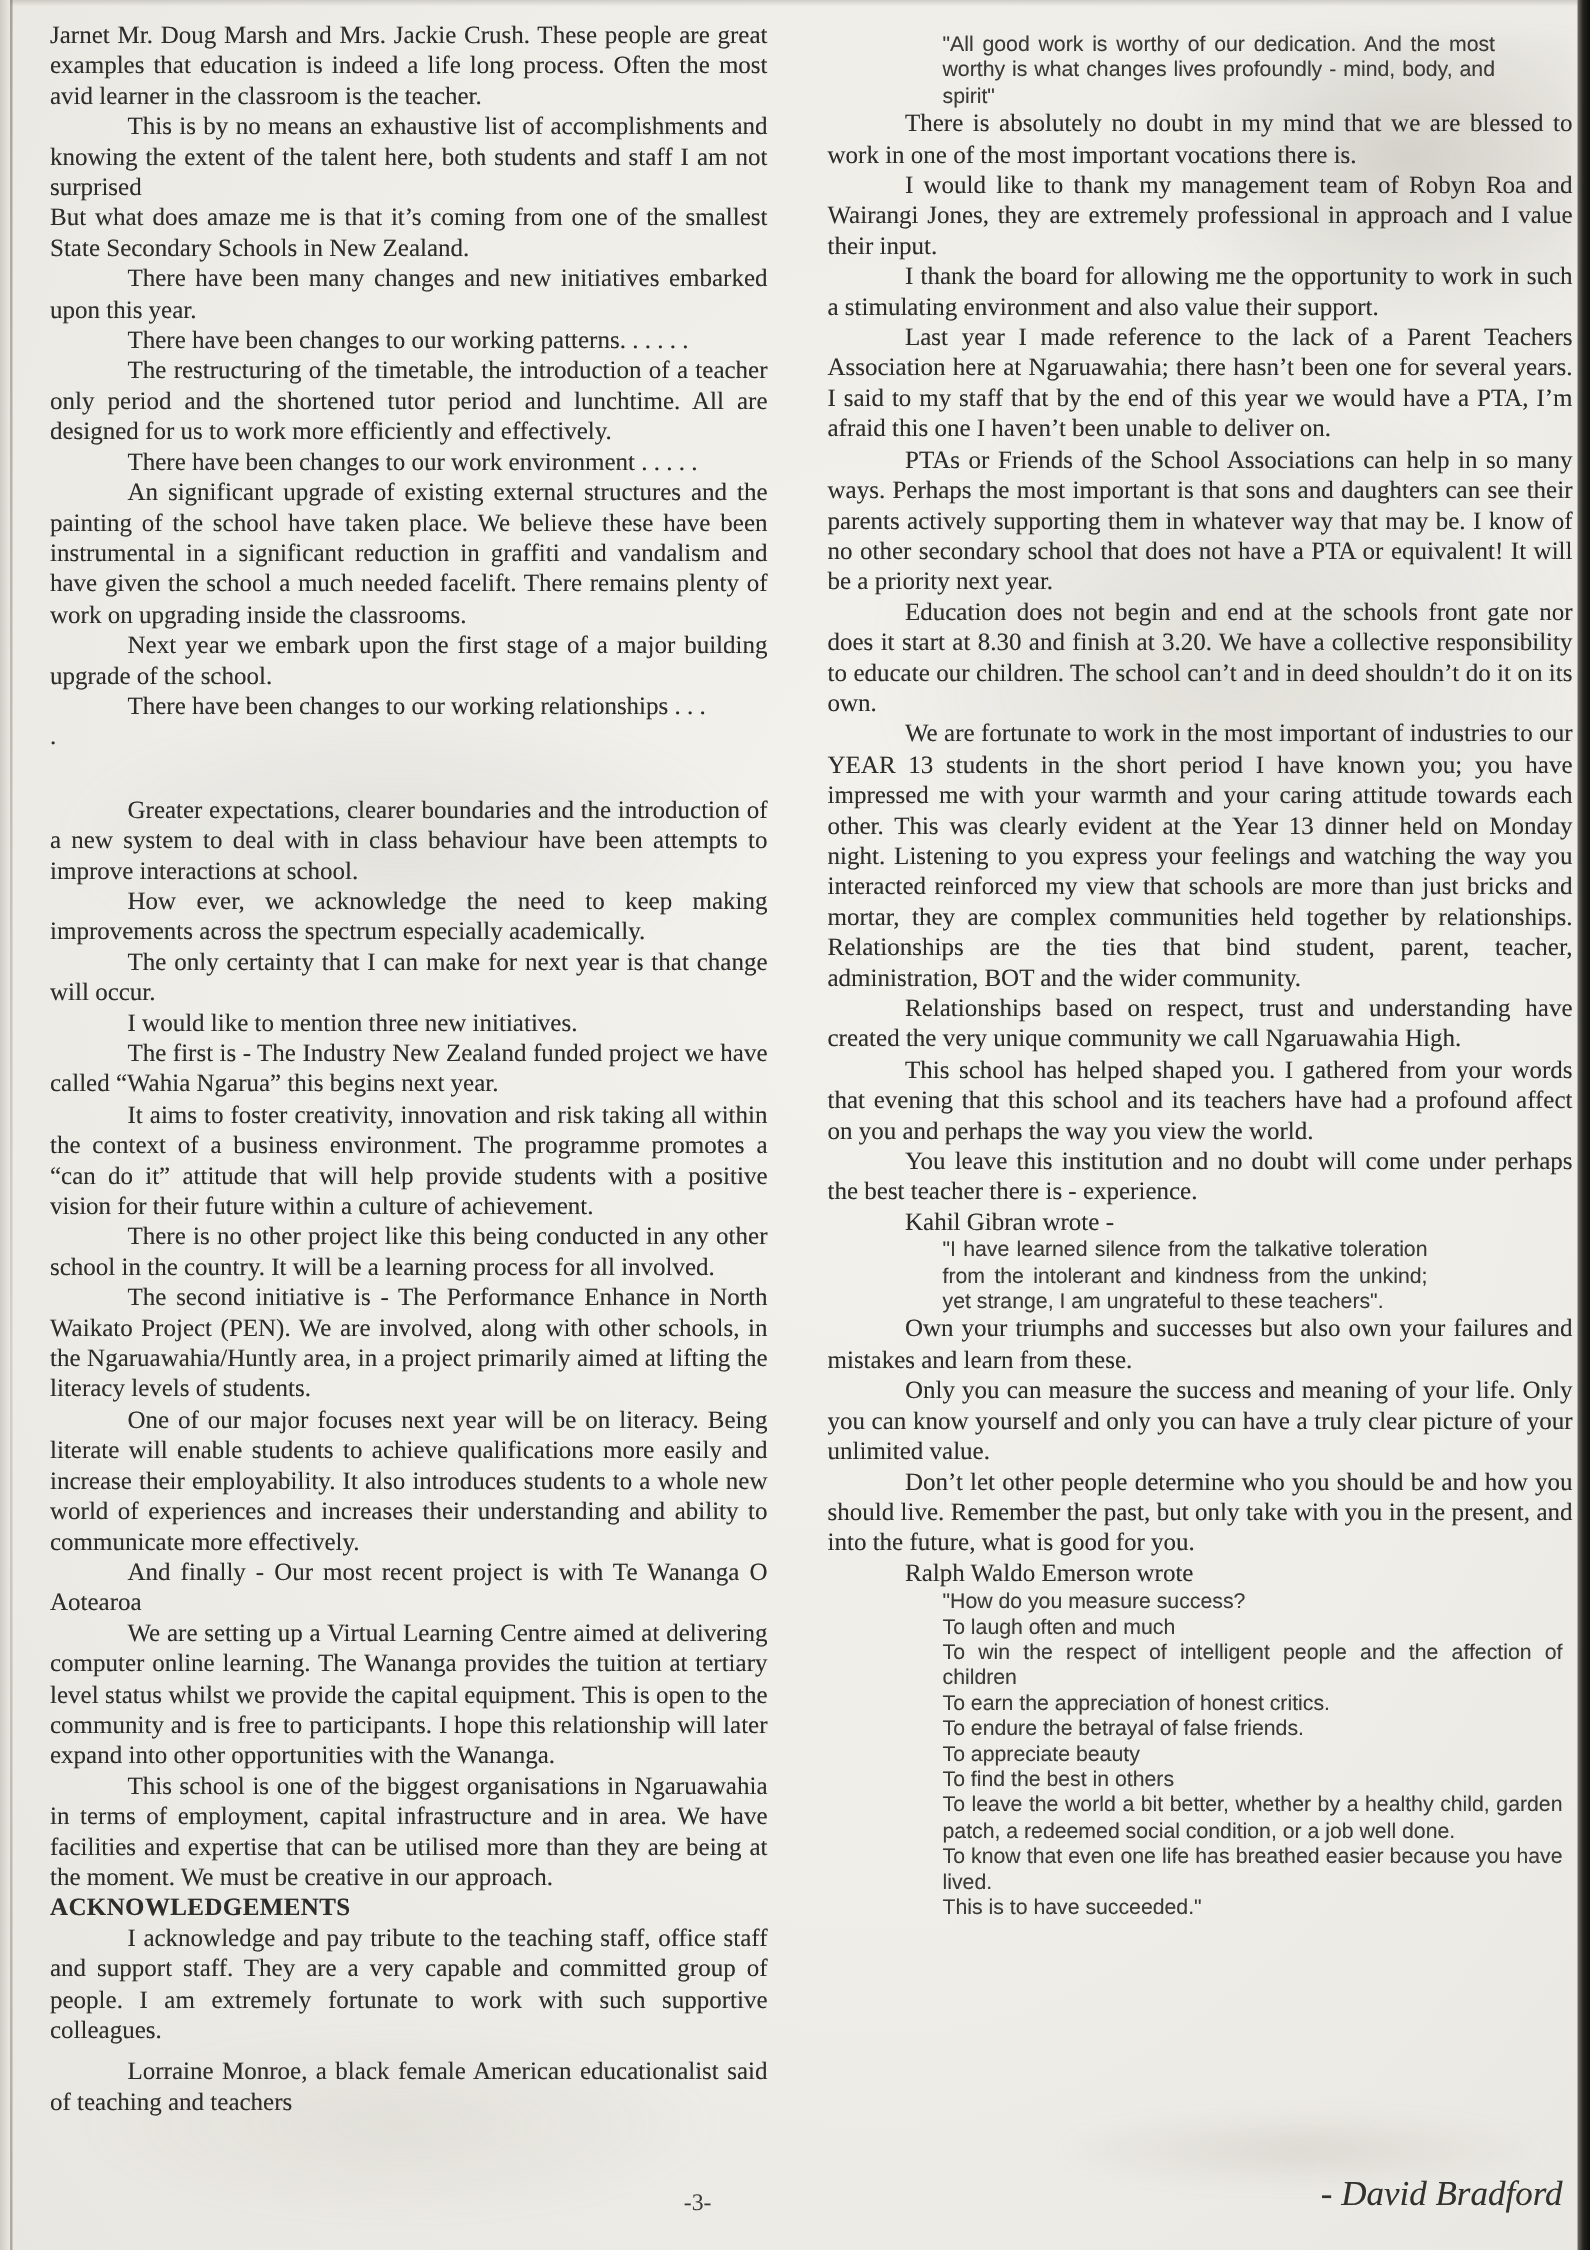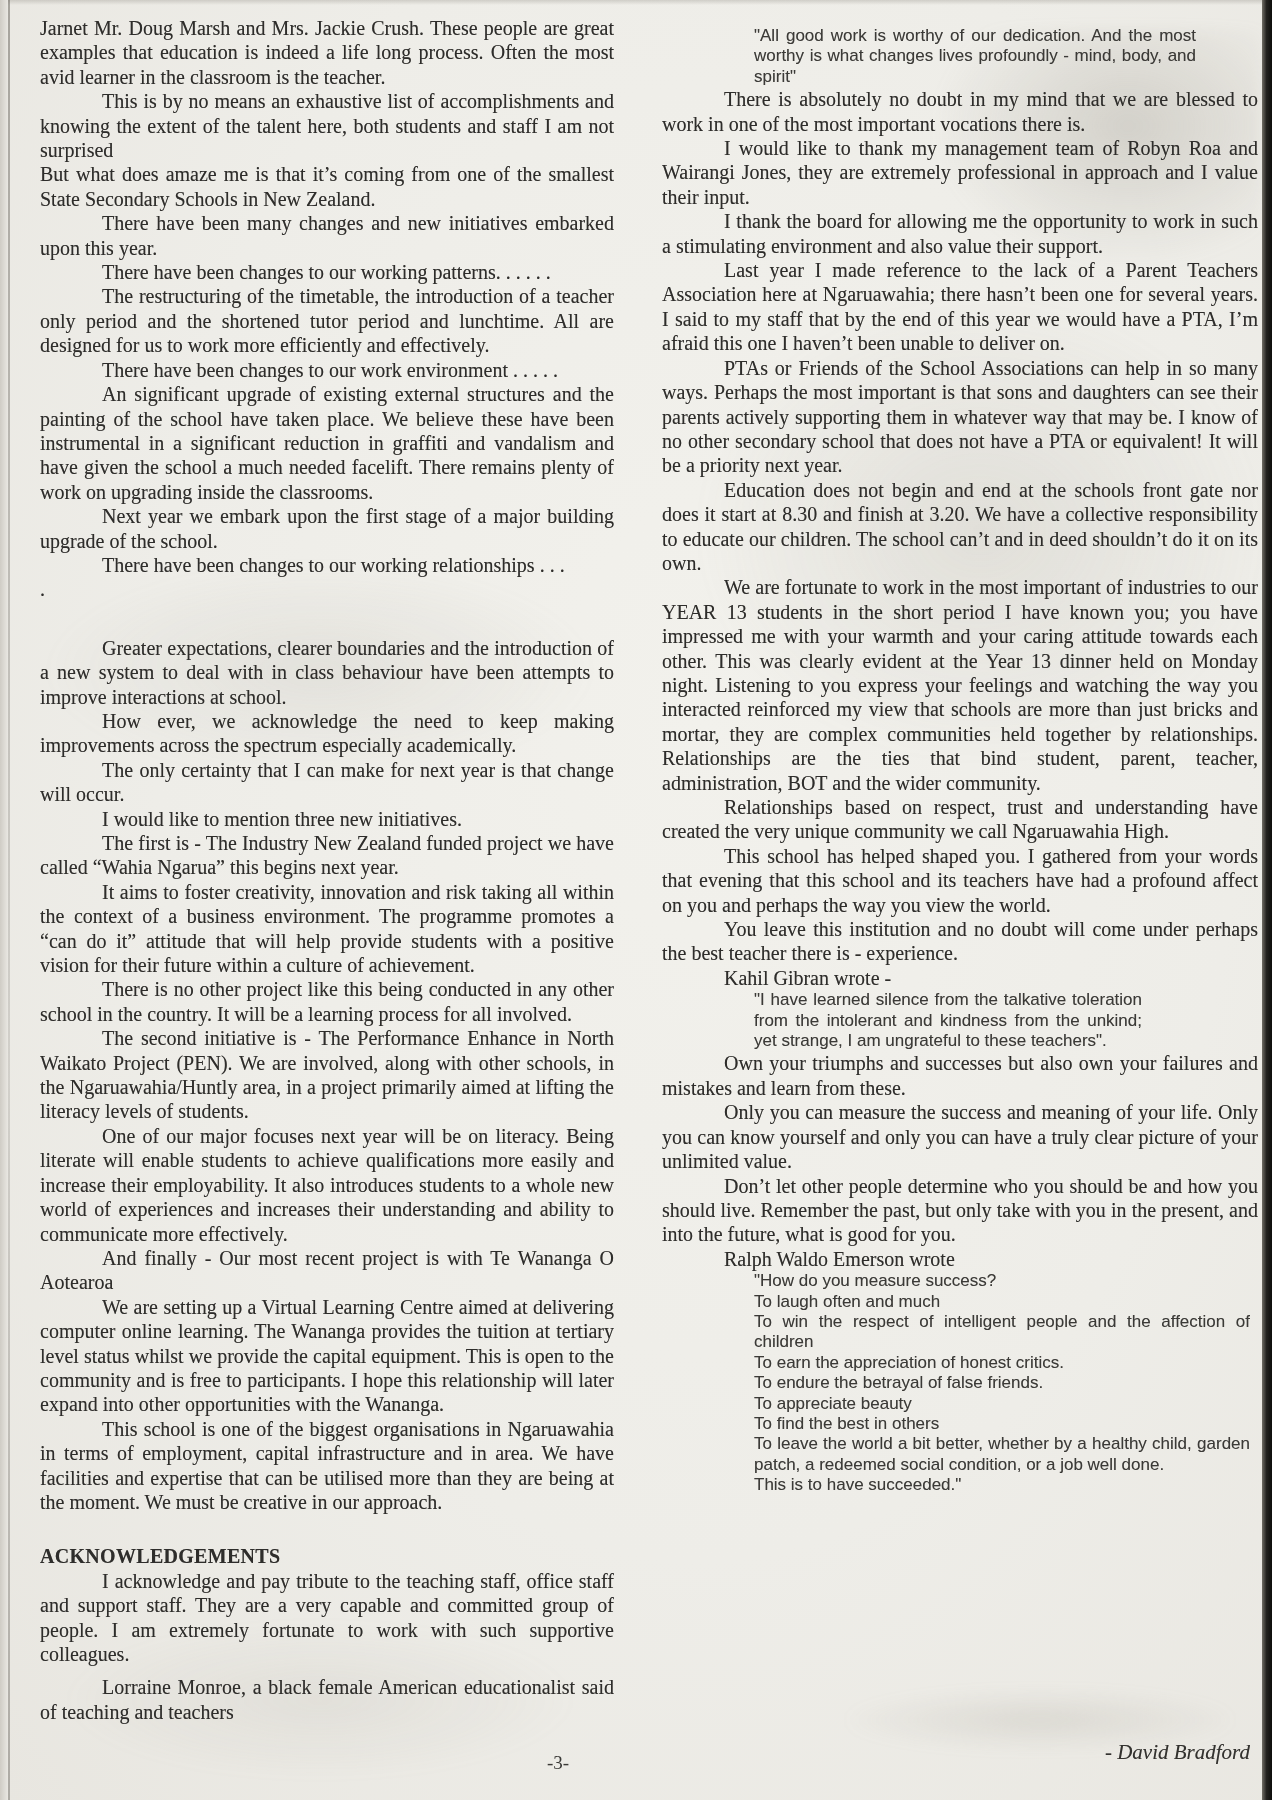--- a/index.html
+++ b/index.html
@@ -32,38 +32,38 @@
     background:radial-gradient(ellipse at 50% 50%,rgba(148,143,131,.18),rgba(148,143,131,0) 75%);}
   
   .col{position:absolute;top:0;}
   .col-left{left:40px;top:16px;width:574px;}
   .col-right{left:662px;top:26px;width:596px;}
   .para{
     margin:0;font-family:"Liberation Serif",serif;font-size:20px;line-height:24.4px;
     text-align:justify;color:#2e2d2b;text-shadow:0 0 .5px rgba(70,68,64,.45);
   }
   .para.indent{text-indent:62px;}
-  .para.heading{font-weight:bold;letter-spacing:.3px;margin-top:30px;}
+  .para.heading{font-weight:bold;letter-spacing:.3px;}
   .para.gap-top{margin-top:34px;}
   .para.gap-top-sm{margin-top:9px;}
   .quote{
     margin:0 62px 0 92px;font-family:"Liberation Sans",sans-serif;
     font-size:17px;line-height:20.4px;text-align:justify;color:#3b3a37;
     text-shadow:0 0 .4px rgba(80,78,74,.4);
   }
   .quote.quote-b{margin-right:116px;}
   .quote.quote-c{margin-right:8px;}
   .quote-line{text-align:justify;}
   .page-number{
     position:absolute;left:547px;top:1752px;font-family:"Liberation Serif",serif;
     font-size:19px;color:#3a3936;
   }
   .signature{
     position:absolute;right:22px;top:1740px;font-family:"Liberation Serif",serif;
-    font-style:italic;font-size:21px;color:#33322f;text-shadow:0 0 .5px rgba(70,68,64,.4);
+    font-style:italic;font-size:28px;color:#33322f;text-shadow:0 0 .5px rgba(70,68,64,.4);
   }
 </style>
 </head>
 <body>
 
 <div class="page">
   <div class="ghost g1"></div>
   <div class="ghost g2"></div>
   <div class="ghost g3"></div>
   <div class="ghost g4"></div>
@@ -117,20 +117,21 @@
       <p class="para indent">Ralph Waldo Emerson wrote</p>
       <div class="quote quote-c">
         <div class="quote-line">"How do you measure success?</div>
         <div class="quote-line">To laugh often and much</div>
         <div class="quote-line">To win the respect of intelligent people and the affection of children</div>
         <div class="quote-line">To earn the appreciation of honest critics.</div>
         <div class="quote-line">To endure the betrayal of false friends.</div>
         <div class="quote-line">To appreciate beauty</div>
         <div class="quote-line">To find the best in others</div>
         <div class="quote-line">To leave the world a bit better, whether by a healthy child, garden patch, a redeemed social condition, or a job well done.</div>
+        <div class="quote-line">To know that even one life has breathed easier because you have lived.</div>
         <div class="quote-line">This is to have succeeded."</div>
       </div>
     </div>
 
   <div class="page-number">-3-</div>
   <div class="signature">- David Bradford</div>
 
   <div class="edge-top"></div>
   <div class="edge-left"></div>
   <div class="crease-line"></div>

